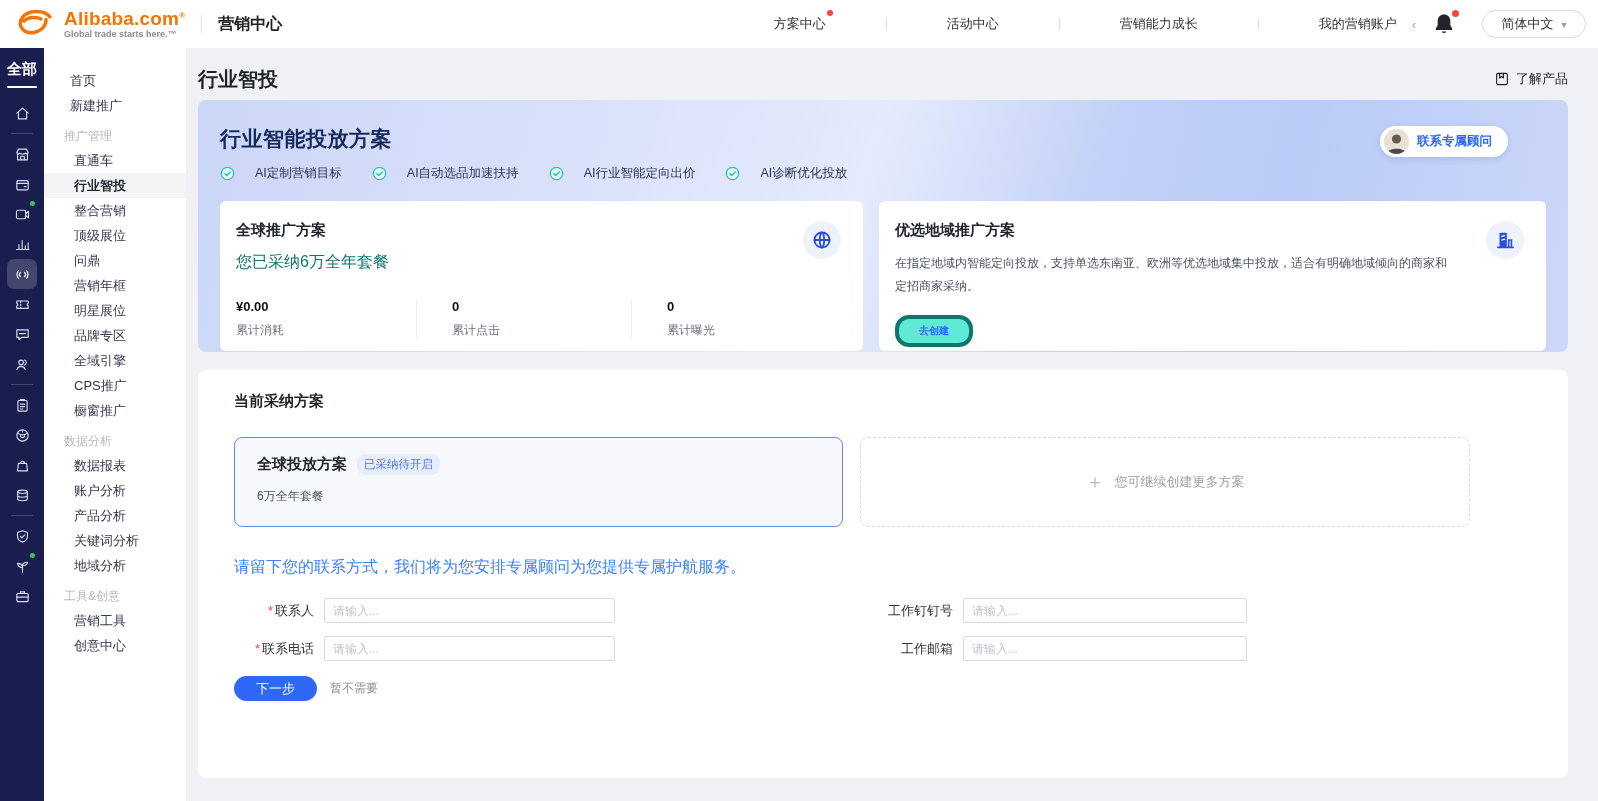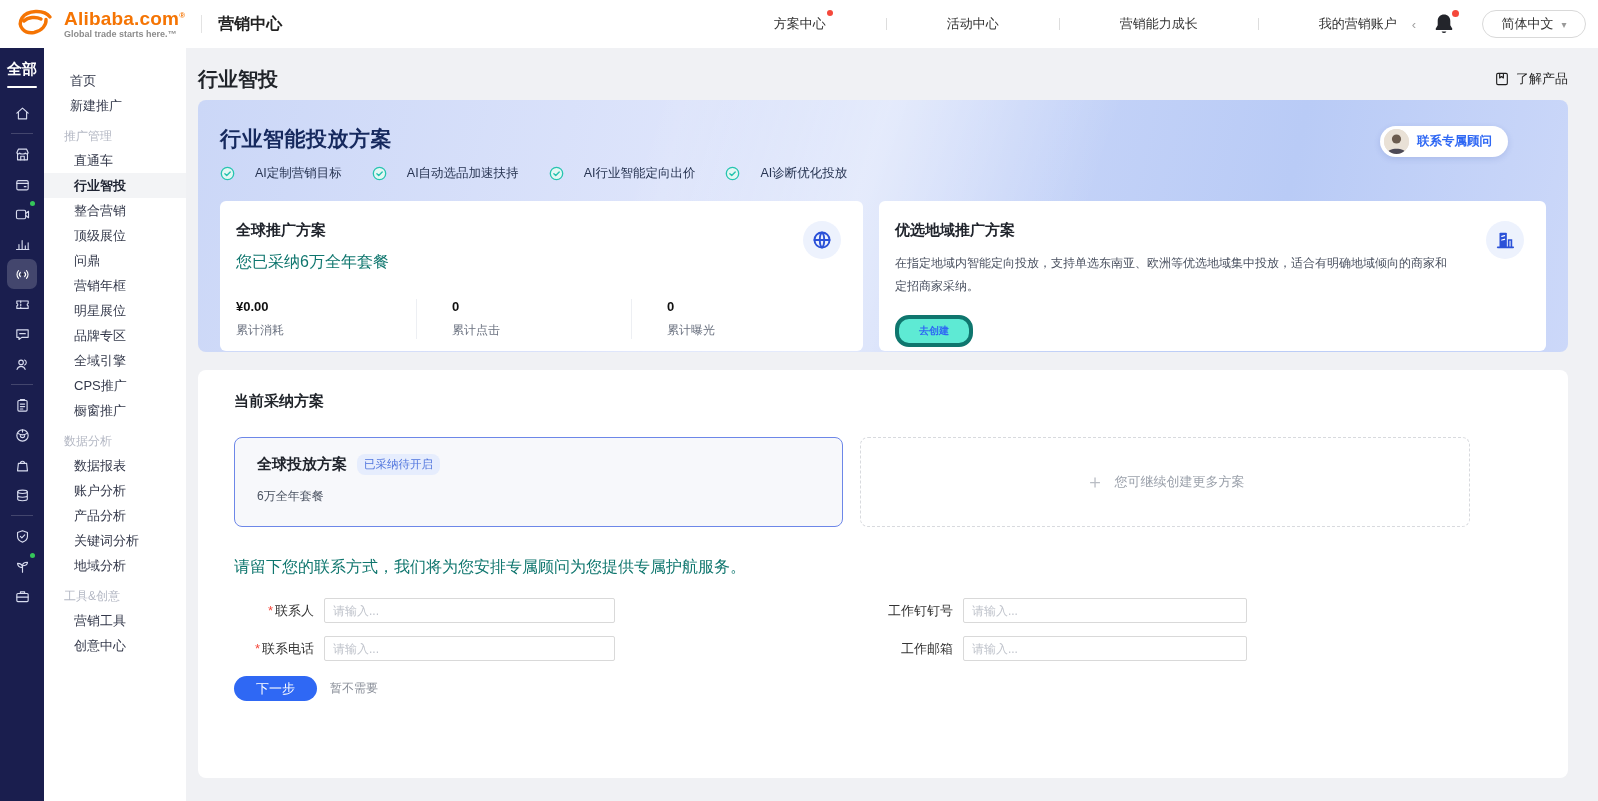--- a/index.html
+++ b/index.html
@@ -120,21 +120,21 @@
   .plan-head { display:flex; align-items:center; gap:10px; }
   .plan-name { font-size:15px; font-weight:bold; color:#20242c; }
   .plan-badge { background:#e6edfd; color:#4f74dd; font-size:11.5px; padding:3px 7px; border-radius:8px; }
   .plan-sub { font-size:12px; color:#4a5261; margin-top:13px; }
   .plan-add {
     width:610px; height:90px; border:1px dashed #d8dade; border-radius:8px;
     display:flex; align-items:center; justify-content:center; gap:10px; color:#9ba1ab; font-size:13px; cursor:pointer;
   }
   .plan-add .plus { font-size:19px; color:#b9bdc4; font-weight:300; }
 
-  .contact-intro { margin-top:30px; font-size:16px; color:#0f766e; font-weight:500; }
+  .contact-intro { margin-top:30px; font-size:16px; color:#3b82f6; font-weight:500; }
   .form-grid { margin-top:20px; display:grid; grid-template-columns:381px 372px; column-gap:260px; row-gap:13px; }
   .field { display:flex; align-items:center; }
   .field-label { width:80px; text-align:right; font-size:13px; color:#333; margin-right:10px; white-space:nowrap; }
   .req { color:#f5483b; margin-right:2px; }
   .field input {
     width:291px; height:25px; border:1px solid #d9d9d9; border-radius:2px;
     padding:0 8px; font-size:12px; color:#333; outline:none; font-family:inherit;
   }
   .field input::placeholder { color:#c0c4cc; }
   .form-actions { margin-top:15px; display:flex; align-items:center; }

